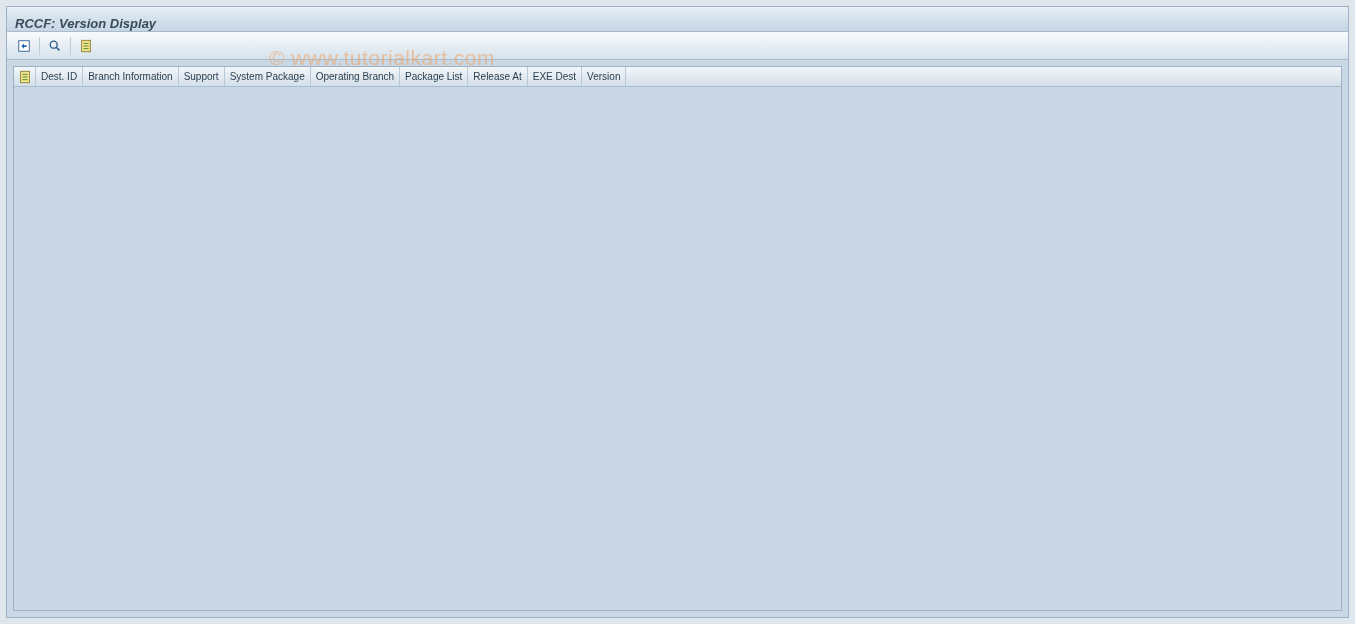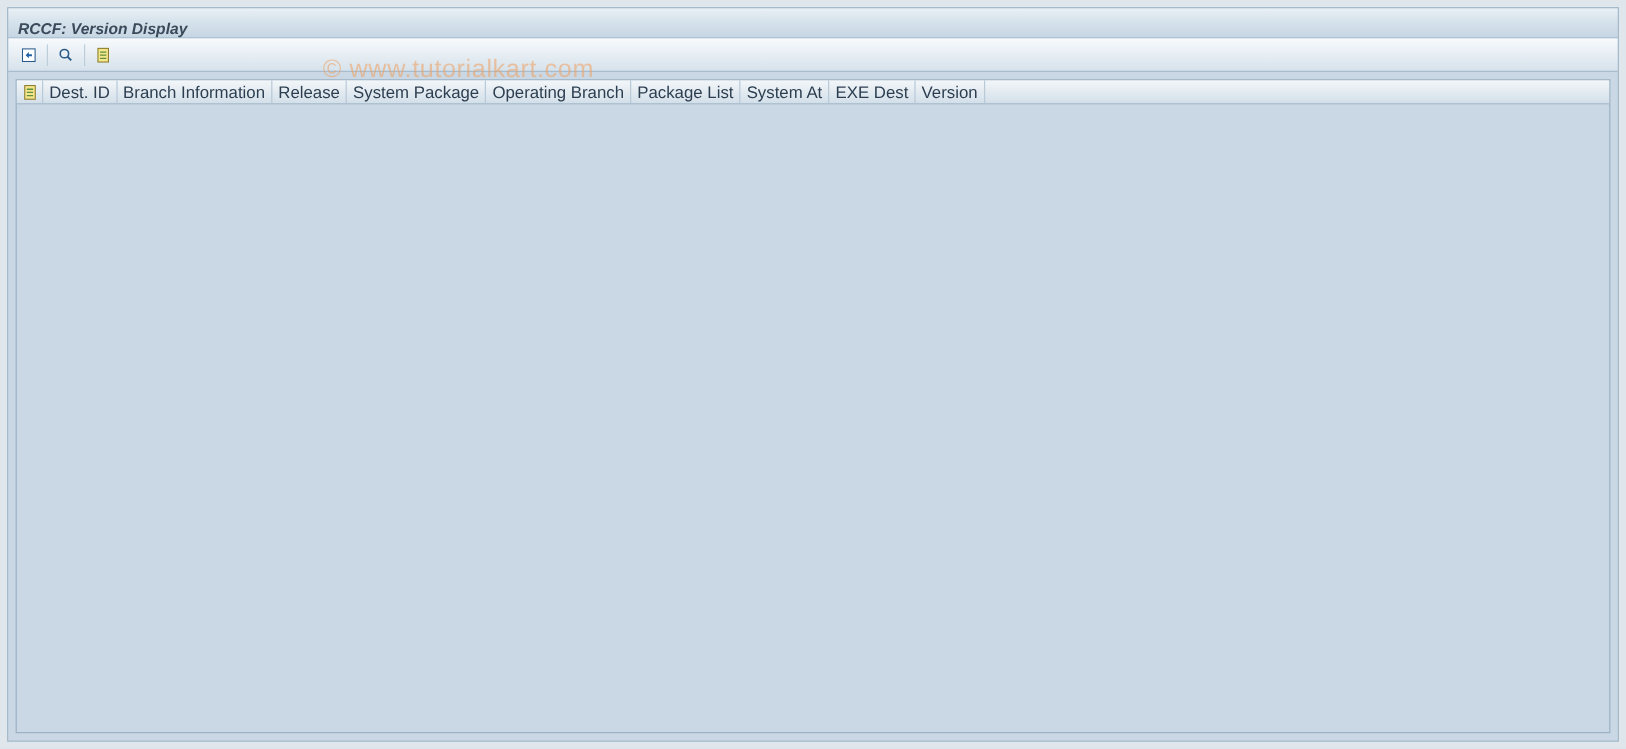--- a/index.html
+++ b/index.html
@@ -85,21 +85,21 @@
       height: 20px;
       display: flex;
       align-items: stretch;
     }
     .th-cell {
       border-right: 1px solid #b8c9d8;
       padding: 0 5px;
       display: flex;
       align-items: center;
       color: #2c3e50;
-      font-size: 14px;
+      font-size: 10px;
       white-space: nowrap;
       cursor: pointer;
       text-align: right;
     }
     .th-cell.icon-cell {
       padding: 0 2px;
       width: 22px;
       justify-content: center;
     }
     .watermark {
@@ -158,25 +158,25 @@
         <div class="th-cell icon-cell">
           <svg class="icon-svg" width="14" height="14" viewBox="0 0 16 16">
             <rect x="3" y="1.5" width="10" height="13" fill="#f5e68c" stroke="#8a7a2a" stroke-width="1"></rect>
             <line x1="5" y1="5" x2="11" y2="5" stroke="#5f8f3f" stroke-width="1.2"></line>
             <line x1="5" y1="8" x2="11" y2="8" stroke="#5f8f3f" stroke-width="1.2"></line>
             <line x1="5" y1="11" x2="11" y2="11" stroke="#5f8f3f" stroke-width="1.2"></line>
           </svg>
         </div>
         <div class="th-cell">Dest. ID</div>
         <div class="th-cell">Branch Information</div>
-        <div class="th-cell">Release</div>
+        <div class="th-cell">Support</div>
         <div class="th-cell">System Package</div>
         <div class="th-cell">Operating Branch</div>
         <div class="th-cell">Package List</div>
-        <div class="th-cell">System At</div>
+        <div class="th-cell">Release At</div>
         <div class="th-cell">EXE Dest</div>
         <div class="th-cell">Version</div>
       </div>
     </div>
   </div>
 </div>
 
 <div class="watermark">© www.tutorialkart.com</div>
 
 </body></html>

